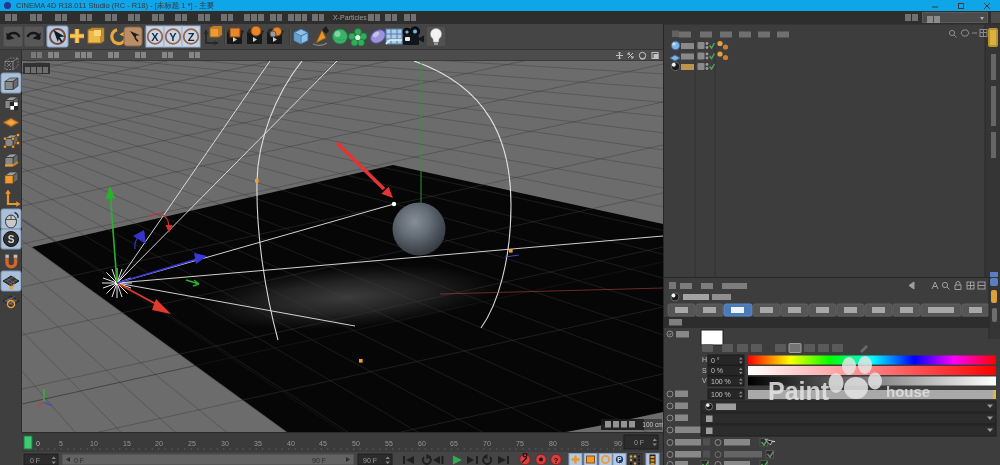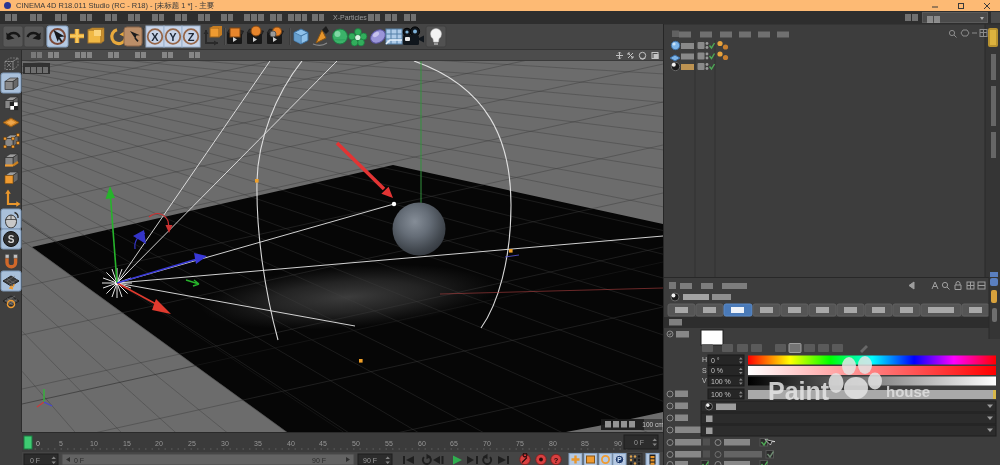--- a/index.html
+++ b/index.html
@@ -6,21 +6,21 @@
  font-family:"Liberation Sans",sans-serif;-webkit-font-smoothing:antialiased}
 #app{position:relative;width:1000px;height:465px}
 .abs{position:absolute}
 .zh{display:inline-block;height:6.5px;vertical-align:middle;
  background:repeating-linear-gradient(90deg,currentColor 0 5.6px,transparent 5.6px 7.2px);
  opacity:.6}
 .zs{display:inline-block;height:5.5px;vertical-align:middle;
  background:repeating-linear-gradient(90deg,currentColor 0 4.6px,transparent 4.6px 6px);
  opacity:.65}
 
-#titlebar{left:0;top:0;width:1000px;height:11px;background:#fdba74;color:#3a3a3a;
+#titlebar{left:0;top:0;width:1000px;height:11px;background:#0ea5e9;color:#3a3a3a;
  font-size:8px;line-height:11px}
 #titlebar .ic{position:absolute;left:4px;top:2px;width:7px;height:7px;border-radius:50%;
  background:#283593}
 #titlebar .tt{position:absolute;left:16px;top:0;letter-spacing:0px;font-size:7.5px}
 .winbtn{position:absolute;top:0px;color:#333;font-size:9px;line-height:10px}
 
 #menubar{left:0;top:11px;width:1000px;height:13px;background:#2e2e2e;color:#9d9d9d}
 #menubar .mi{position:absolute;top:3px}
 
 #toolbar{left:0;top:24px;width:663px;height:26px;background:#454545;

